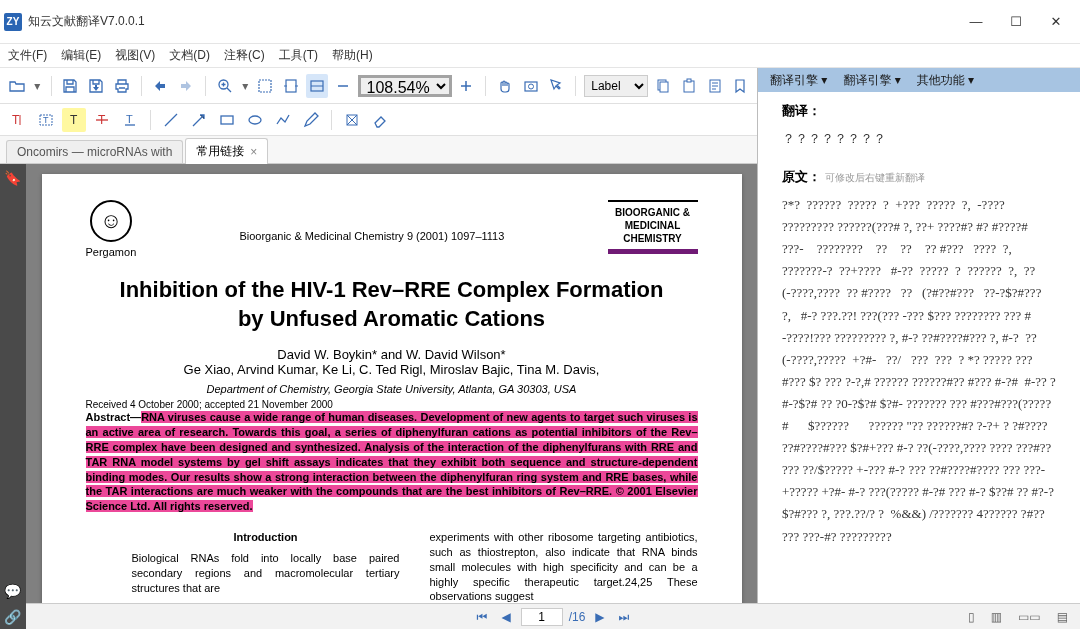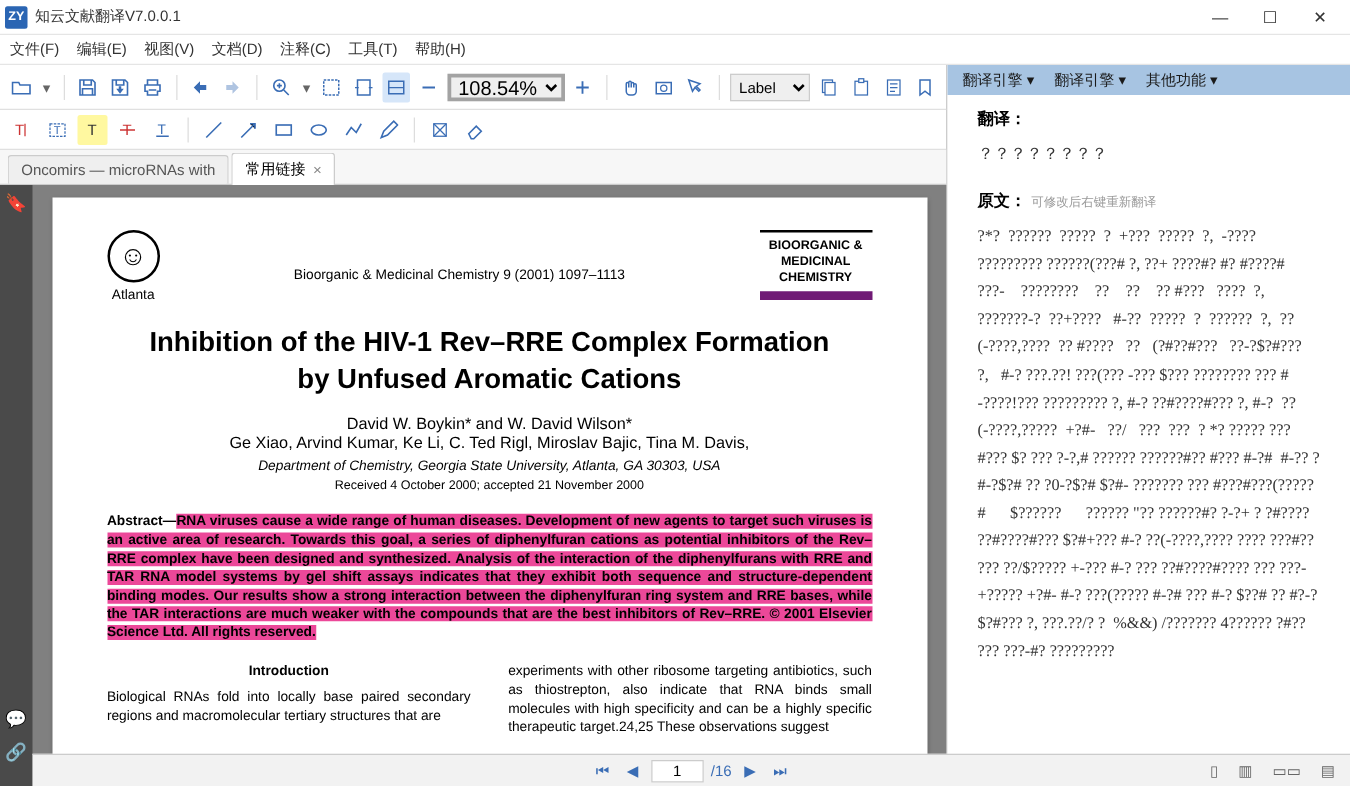--- a/index.html
+++ b/index.html
@@ -1,17 +1,17 @@
 <!DOCTYPE html>
 <html><head>
 <meta charset="utf-8">
 <style>
 * { box-sizing: border-box; margin: 0; padding: 0; font-family: "Microsoft YaHei", "Segoe UI", Tahoma, sans-serif; }
 html, body { width: 1080px; height: 629px; overflow: hidden; background: #fff; }
-.titlebar { height: 28px; background: #fff; display: flex; align-items: center; padding: 0 4px; border-bottom: 1px solid #e5e5e5; font-size: 12px; }
+.titlebar { height: 44px; background: #fff; display: flex; align-items: center; padding: 0 4px; border-bottom: 1px solid #e5e5e5; font-size: 12px; }
 .titlebar .logo { width: 18px; height: 18px; background: #2a65b3; color: #fff; display: inline-flex; align-items: center; justify-content: center; font-size: 10px; font-weight: bold; border-radius: 2px; margin-right: 6px; }
 .titlebar .title { flex: 1; color: #333; }
 .titlebar .winbtn { width: 40px; height: 28px; display: inline-flex; align-items: center; justify-content: center; color: #333; font-size: 13px; cursor: pointer; }
 .menubar { height: 24px; display: flex; align-items: center; padding: 0 8px; font-size: 12px; color: #333; gap: 14px; border-bottom: 1px solid #e5e5e5; }
 .menubar span { cursor: pointer; }
 .workspace { display: flex; height: calc(629px - 28px - 24px); }
 .leftpane { flex: 1; display: flex; flex-direction: column; min-width: 0; border-right: 1px solid #bcbcbc; }
 .toolbar { display: flex; align-items: center; height: 36px; padding: 2px 6px; gap: 4px; border-bottom: 1px solid #e0e0e0; font-size: 12px; }
 .tbtn { width: 24px; height: 24px; display: inline-flex; align-items: center; justify-content: center; color: #3a6db5; cursor: pointer; border-radius: 2px; }
 .tbtn.sel { background: #d6e6f9; }
@@ -27,29 +27,29 @@
 .viewer { flex: 1; display: flex; background: #808080; min-height: 0; }
 .gutter { width: 26px; background: #4a4a4a; display: flex; flex-direction: column; align-items: center; padding-top: 6px; gap: 10px; color: #bbb; font-size: 14px; }
 .gutter .gi { cursor: pointer; }
 .gutter .spacer { flex: 1; }
 .pagewrap { flex: 1; overflow: hidden; display: flex; justify-content: center; padding: 10px 14px 0 14px; position: relative; }
 .page { width: 700px; background: #fff; box-shadow: 0 1px 4px rgba(0,0,0,0.3); padding: 26px 44px; font-family: "Times New Roman", serif; color: #000; position: relative; }
 .pgheader { display: flex; align-items: flex-start; justify-content: space-between; margin-bottom: 14px; }
 .pergamon { text-align: center; font-size: 11px; }
 .pergamon .medal { width: 42px; height: 42px; border: 2px solid #000; border-radius: 50%; margin: 0 auto 4px; display: flex; align-items: center; justify-content: center; font-size: 22px; }
 .journalref { font-size: 11px; text-align: center; flex: 1; padding-top: 30px; }
-.jbox { border-top: 2px solid #000; border-bottom: 7px solid #701a75; padding: 4px 2px; font-size: 10px; text-align: center; line-height: 1.3; font-weight: bold; min-width: 90px; }
+.jbox { border-top: 2px solid #000; border-bottom: 5px solid #701a75; padding: 4px 2px; font-size: 10px; text-align: center; line-height: 1.3; font-weight: bold; min-width: 90px; }
 .p-title { text-align: center; font-size: 22px; font-weight: bold; margin: 18px 0 14px; line-height: 1.3; }
 .p-authors { text-align: center; font-size: 13px; margin-bottom: 6px; }
 .p-aff { text-align: center; font-size: 11px; font-style: italic; margin-bottom: 4px; }
-.p-dates { text-align: center; font-size: 10px; margin-bottom: 16px; }
+.p-dates { text-align: left; font-size: 10px; }
 .abstract { font-size: 11px; line-height: 1.35; text-align: justify; margin-bottom: 16px; }
 .abstract .lead { font-weight: bold; }
 .hl { background: #ec4899; font-weight: bold; }
-.columns { display: flex; gap: 30px; font-size: 11px; line-height: 1.35; text-align: justify; }
+.columns { display: flex; gap: 30px; font-size: 11px; line-height: 1.35; text-align: justify; margin-left: 46px; }
 .col { flex: 1; }
 .col .h { font-weight: bold; text-align: center; margin-bottom: 6px; }
 .pager { position: absolute; bottom: 0; left: 26px; right: 0; height: 26px; background: #f2f2f2; border-top: 1px solid #ccc; display: flex; align-items: center; justify-content: center; gap: 6px; font-size: 12px; color: #3a6db5; }
 .pager .pbtn { cursor: pointer; padding: 0 4px; }
 .pager input { width: 42px; text-align: center; border: 1px solid #ccc; height: 18px; font-size: 12px; }
 .pager .right { position: absolute; right: 8px; display: flex; gap: 8px; color: #666; }
 .rightpane { width: 322px; display: flex; flex-direction: column; background: #fff; }
 .rtabs { height: 24px; background: #a7c4e2; display: flex; align-items: center; font-size: 12px; padding: 0 6px; gap: 4px; color: #1a1a1a; }
 .rtab { padding: 2px 6px; cursor: pointer; }
 .rbody { flex: 1; padding: 10px 24px; overflow: hidden; font-size: 13px; }
@@ -288,21 +288,21 @@
         <span class="gi">💬</span>
         <span class="gi">🔗</span>
         <span class="gi" style="height:10px"></span>
       </div>
 
       <div class="pagewrap">
         <div class="page">
           <div class="pgheader">
             <div class="pergamon">
               <div class="medal">☺</div>
-              <div>Atlanta</div>
+              <div>Pergamon</div>
             </div>
             <div class="journalref">Bioorganic &amp; Medicinal Chemistry 9 (2001) 1097–1113</div>
             <div class="jbox">
               <div>BIOORGANIC &amp;</div>
               <div>MEDICINAL</div>
               <div>CHEMISTRY</div>
             </div>
           </div>
           <div class="p-title">
             <div>Inhibition of the HIV-1 Rev–RRE Complex Formation</div>

